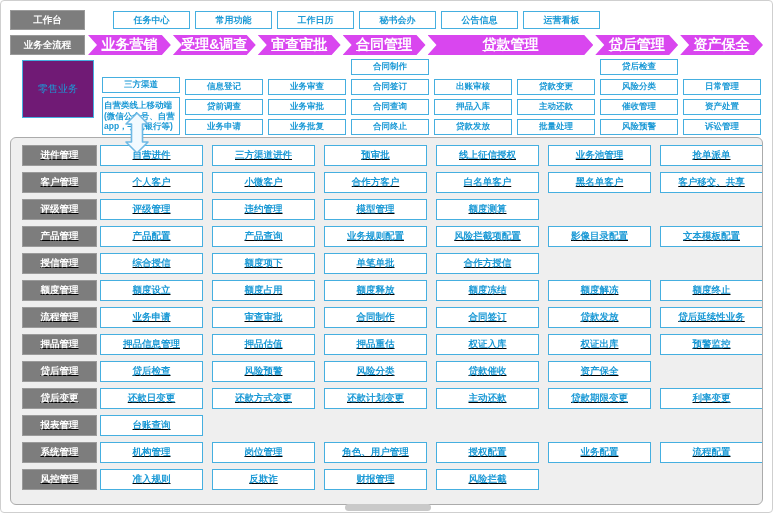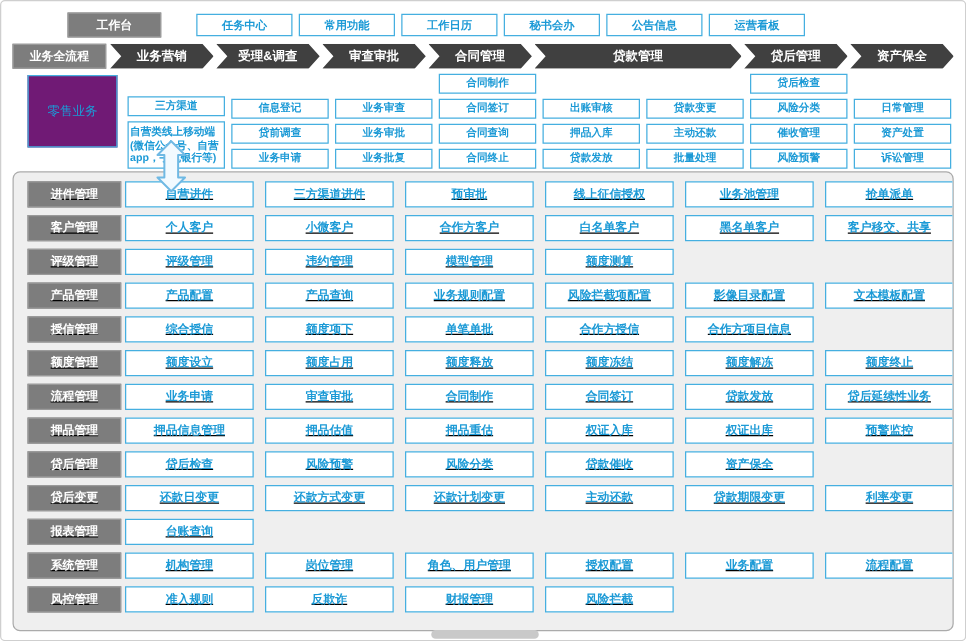--- a/index.html
+++ b/index.html
@@ -10,36 +10,37 @@
   }
   .top{ padding:9px 9px 0 9px; }
   .row{ display:flex; align-items:center; }
   .gray-label{
     width:75px; height:20px; flex:none;
     background:#7d7d7d; color:#fff; font-weight:bold; font-size:9.5px;
     display:flex; align-items:center; justify-content:center;
     border:1px solid #9a9a9a;
   }
   
-  .wb-row{ margin-bottom:5px;margin-left:44px; }
+  .wb-row{ margin-bottom:5px; }
   .wb-items{ display:flex; margin-left:4px; gap:5px;padding-left:24px; }
   .btn{
     background:#fff; border:1px solid #45afe0; color:#1c9ad6;
     font-size:9px; font-weight:600; text-align:center;
     display:flex; align-items:center; justify-content:center;
   }
   .wb-btn{ width:77px; height:18px; }
   
   .flow-row{ margin-bottom:4px; }
   .flow-steps{ display:flex; gap:2px; margin-left:3px; flex:1; }
   .chevron{
-    flex:1; height:20px; background:#404040; color:#fff;
-    font-size:10px; font-weight:bold;
+    flex:1; height:20px; background:#d946ef; color:#fff;
+    font-size:14px; font-weight:bold;
     display:flex; align-items:center; justify-content:center;
     clip-path:polygon(0 0, calc(100% - 9px) 0, 100% 50%, calc(100% - 9px) 100%, 0 100%, 9px 50%);
+    text-decoration:underline;
   }
   .chevron.wide{ flex:2; }
   
   .retail-row{ align-items:flex-start; margin-bottom:4px; height:78px; }
   .retail-label{
     width:72px; height:58px; flex:none; margin:1px 0 0 12px;
     background:#701a75; border:1px solid #45afe0; color:#1c9ad6;
     font-size:10px; font-weight:normal;
     display:flex; align-items:center; justify-content:center;
   }
@@ -192,21 +193,20 @@
             <div class="btn module-btn">文本模板配置</div>
           </div>
         </div>
         <div class="module-row">
           <div class="gray-label">授信管理</div>
           <div class="module-items">
             <div class="btn module-btn">综合授信</div>
             <div class="btn module-btn">额度项下</div>
             <div class="btn module-btn">单笔单批</div>
             <div class="btn module-btn">合作方授信</div>
-            <div class="btn module-btn">合作方项目信息</div>
           </div>
         </div>
         <div class="module-row">
           <div class="gray-label">额度管理</div>
           <div class="module-items">
             <div class="btn module-btn">额度设立</div>
             <div class="btn module-btn">额度占用</div>
             <div class="btn module-btn">额度释放</div>
             <div class="btn module-btn">额度冻结</div>
             <div class="btn module-btn">额度解冻</div>

